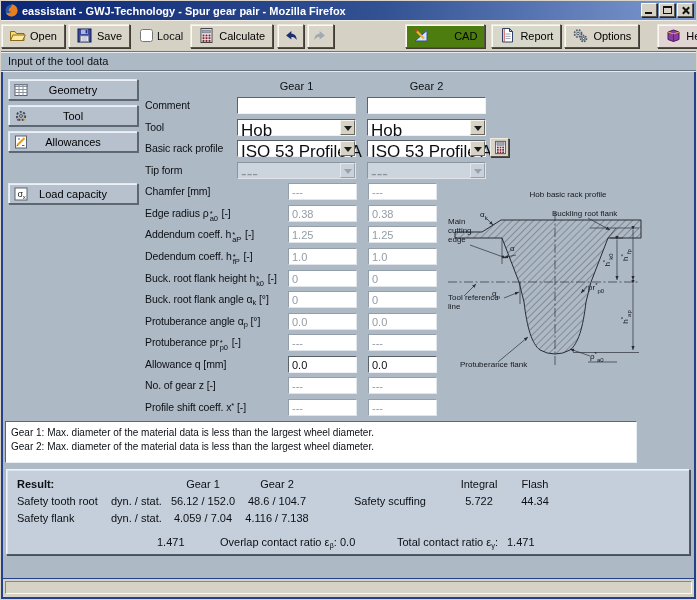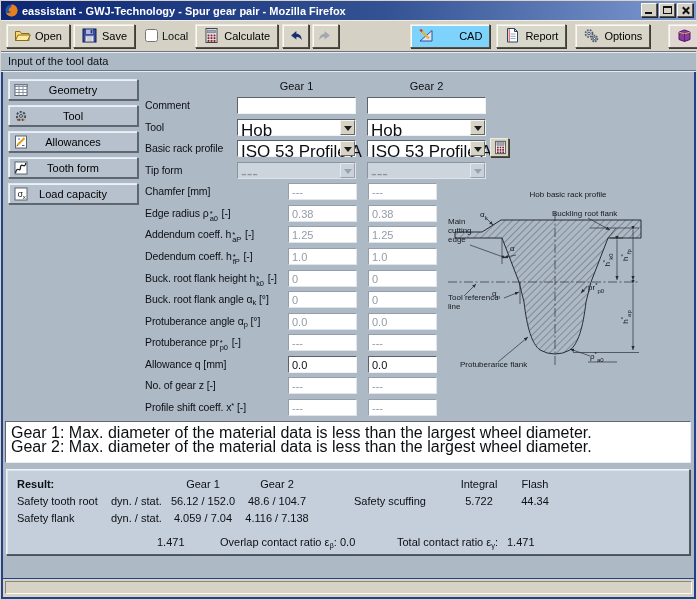--- a/index.html
+++ b/index.html
@@ -19,21 +19,21 @@
   .g-max{position:absolute;left:3px;top:2px;width:9px;height:8px;border:1px solid #111;border-top-width:2px;}
   .g-x::before,.g-x::after{content:"";position:absolute;left:7px;top:2px;width:2px;height:9px;background:#111;}
   .g-x::before{transform:rotate(45deg);} .g-x::after{transform:rotate(-45deg);}
   
   .toolbar{position:absolute;left:1px;right:1px;top:20px;height:31px;background:#d5d1c5;
     box-shadow:inset 0 1px 0 #efece4;display:flex;align-items:center;}
   .tbtn{display:inline-flex;align-items:center;gap:4px;height:24px;padding:0 7px;background:#d8d4c8;
     border:1px solid;border-color:#eceadf #55514a #55514a #eceadf;
     box-shadow:inset 1px 1px 0 #fbf9f4,1px 1px 0 #403c34;font-size:11px;font-family:inherit;cursor:default;white-space:nowrap;}
   .tbtn.icon-only{padding:0 5px;}
-  .t-cad{background:#7dd3fc;gap:24px;} .t-help{background:#e2d6d2;} .t-report{background:#d8d8ca;text-align:right;}
+  .t-cad{background:#4d7c0f;gap:24px;} .t-help{background:#e2d6d2;} .t-report{background:#d8d8ca;text-align:right;}
   .localgrp{display:inline-flex;align-items:center;gap:4px;margin-left:10px;}
   .localgrp input{width:13px;height:13px;margin:0;}
   
   .pagehead{position:absolute;left:1px;right:1px;top:51px;height:20px;background:#aeb9c6;
     border-top:1px solid #6c7683;border-bottom:1px solid #6c7683;
     box-shadow:inset 0 1px 0 #e6ecf3,0 1px 0 #e6ecf3;line-height:18px;padding-left:7px;}
   
   .content{position:absolute;left:3px;right:3px;top:72px;height:506px;background:#aeb9c6;}
   
   .sbtn{position:absolute;left:5px;width:130px;height:21px;background:#b7c1cd;
@@ -69,22 +69,22 @@
   sub,sup{font-size:7.5px;}
   sub{vertical-align:-2px;} sup{vertical-align:3px;}
   .stk{display:inline-block;vertical-align:-4px;text-align:left;margin:0 1px;}
   .stk span{display:block;font-size:7.5px;line-height:5px;}
   
   .diagram{position:absolute;left:437px;top:114px;}
   .cl{stroke:#2a2f36;stroke-width:0.7;stroke-dasharray:9 2.5 2 2.5;}
   .dln{stroke:#2a2f36;stroke-width:0.7;fill:none;}
   .dtext{font-family:"Liberation Sans",sans-serif;font-size:8px;fill:#14181c;}
   
-  .warnbox{position:absolute;left:2px;top:349px;width:686px;height:42px;background:#fff;
-    border:1px solid;border-color:#5f6670 #e8eef5 #e8eef5 #5f6670;padding:4px 5px;line-height:14px;font-size:16px;}
+  .warnbox{position:absolute;left:2px;top:349px;width:632px;height:42px;background:#fff;
+    border:1px solid;border-color:#5f6670 #e8eef5 #e8eef5 #5f6670;padding:4px 5px;line-height:14px;font-size:10px;}
   .result{position:absolute;left:3px;top:397px;width:684px;height:86px;background:#c5cfdb;
     border:1px solid;border-color:#eef3f9 #525c68 #525c68 #eef3f9;
     box-shadow:inset 1px 1px 0 #dbe3ec,1px 1px 0 #47505b;font-size:11px;}
   .r{position:absolute;white-space:nowrap;}
   .c{text-align:center;}
   .bold{font-weight:bold;}
   
   .statusbar{position:absolute;left:3px;right:3px;bottom:3px;height:18px;background:#d6d2c6;padding:2px;}
   .sfield{height:13px;border:1px solid;border-color:#8a8678 #fbf8f0 #fbf8f0 #8a8678;}
 </style>
@@ -104,21 +104,21 @@
           <span class="g-min"></span>
         </button>
       <button class="wbtn">
           <span class="g-max"></span>
         </button>
       <button class="wbtn"><span class="g-x"></span></button>
     </span>
   </div>
 
   <div class="toolbar">
-    <button class="tbtn" style="margin-left:5px">
+    <button class="tbtn" style="">
       <svg width="17" height="17" viewBox="0 0 17 17">
         <path d="M1.5,4.5 L6,4.5 L7.5,6.5 L15,6.5 L15,13.5 L1.5,13.5 Z" fill="#f6d874" stroke="#8a6a14"></path>
         <path d="M1.5,13.5 L4,8 L16.3,8 L13.5,13.5 Z" fill="#fceaa4" stroke="#8a6a14"></path>
       </svg>
       <span>Open</span>
     </button>
     <button class="tbtn" style="margin-left:3px">
       <svg width="17" height="17" viewBox="0 0 17 17">
         <rect x="2" y="2" width="13" height="13" fill="#3a4aa0" stroke="#101c50"></rect>
         <rect x="5" y="2.5" width="7" height="4.5" fill="#aeb8dc"></rect>
@@ -173,21 +173,21 @@
       <svg width="17" height="17" viewBox="0 0 17 17">
         <path d="M3.5,1.5 H10.5 L13.5,4.5 V15 H3.5 Z" fill="#fff" stroke="#30406a"></path>
         <path d="M10.5,1.5 V4.5 H13.5 Z" fill="#cdd6e8" stroke="#30406a"></path>
         <line x1="5.2" y1="2" x2="5.2" y2="14.8" stroke="#c03030" stroke-width="0.9"></line>
         <line x1="6.5" y1="7" x2="11.5" y2="7" stroke="#9aa4b4"></line>
         <line x1="6.5" y1="9.3" x2="11.5" y2="9.3" stroke="#9aa4b4"></line>
         <line x1="6.5" y1="11.6" x2="11.5" y2="11.6" stroke="#9aa4b4"></line>
       </svg>
       <span>Report</span>
     </button>
-    <button class="tbtn" style="margin-left:9px">
+    <button class="tbtn" style="margin-left:3px">
       <svg width="17" height="17" viewBox="0 0 17 17">
         <circle cx="6" cy="6.5" r="3.6" fill="#b9c2cf" stroke="#50565e" stroke-width="1.6" stroke-dasharray="1.6 1.3"></circle>
         <circle cx="6" cy="6.5" r="1.2" fill="#fff" stroke="#50565e"></circle>
         <circle cx="11.5" cy="11.5" r="3" fill="#97a2b2" stroke="#50565e" stroke-width="1.6" stroke-dasharray="1.4 1.2"></circle>
         <circle cx="11.5" cy="11.5" r="1" fill="#fff" stroke="#50565e"></circle>
       </svg>
       <span>Options</span>
     </button>
     <button class="tbtn t-help" style="margin-left:18px">
       <svg width="17" height="17" viewBox="0 0 17 17">
@@ -231,29 +231,20 @@
       <span class="sicon">
         <svg width="16" height="16" viewBox="0 0 16 16">
           <rect x="2.5" y="2" width="11" height="12" fill="#fff" stroke="#5a6470"></rect>
           <line x1="4.5" y1="11" x2="11.5" y2="4" stroke="#e0a020" stroke-width="2.2"></line>
           <path d="M3.2,12.6 L5,11.6 L4.2,10.8 Z" fill="#222"></path>
           <line x1="5" y1="5" x2="7" y2="5" stroke="#4060b0"></line>
             <line x1="9" y1="11.5" x2="11.5" y2="11.5" stroke="#4060b0"></line>
         </svg>
         </span>
       <span class="slabel">Allowances</span>
-    </button>
-    <button class="sbtn" style="top:85px">
-      <span class="sicon">
-        <svg width="16" height="16" viewBox="0 0 16 16">
-          <rect x="2" y="2" width="12" height="12" fill="#fff" stroke="#5a6470"></rect>
-          <path d="M2.5,13 Q3.5,8.5 5.5,9.5 Q7.5,10.5 7.5,7.5 Q7.5,4.5 10,5.5 Q12.5,6.5 12.8,3" fill="none" stroke="#1c2228" stroke-width="1.3"></path>
-        </svg>
-        </span>
-      <span class="slabel">Tooth form</span>
     </button>
     <button class="sbtn" style="top:111px">
       <span class="sicon">
         <svg width="16" height="16" viewBox="0 0 16 16">
           <rect x="2" y="2" width="12" height="12" fill="#fff" stroke="#5a6470"></rect>
           <text x="4.6" y="11" font-size="9" fill="#16181c" font-family="Liberation Sans, sans-serif">σ</text>
           <text x="9.8" y="13" font-size="6" fill="#16181c" font-family="Liberation Sans, sans-serif">x</text>
         </svg>
         </span>
       <span class="slabel">Load capacity</span>

